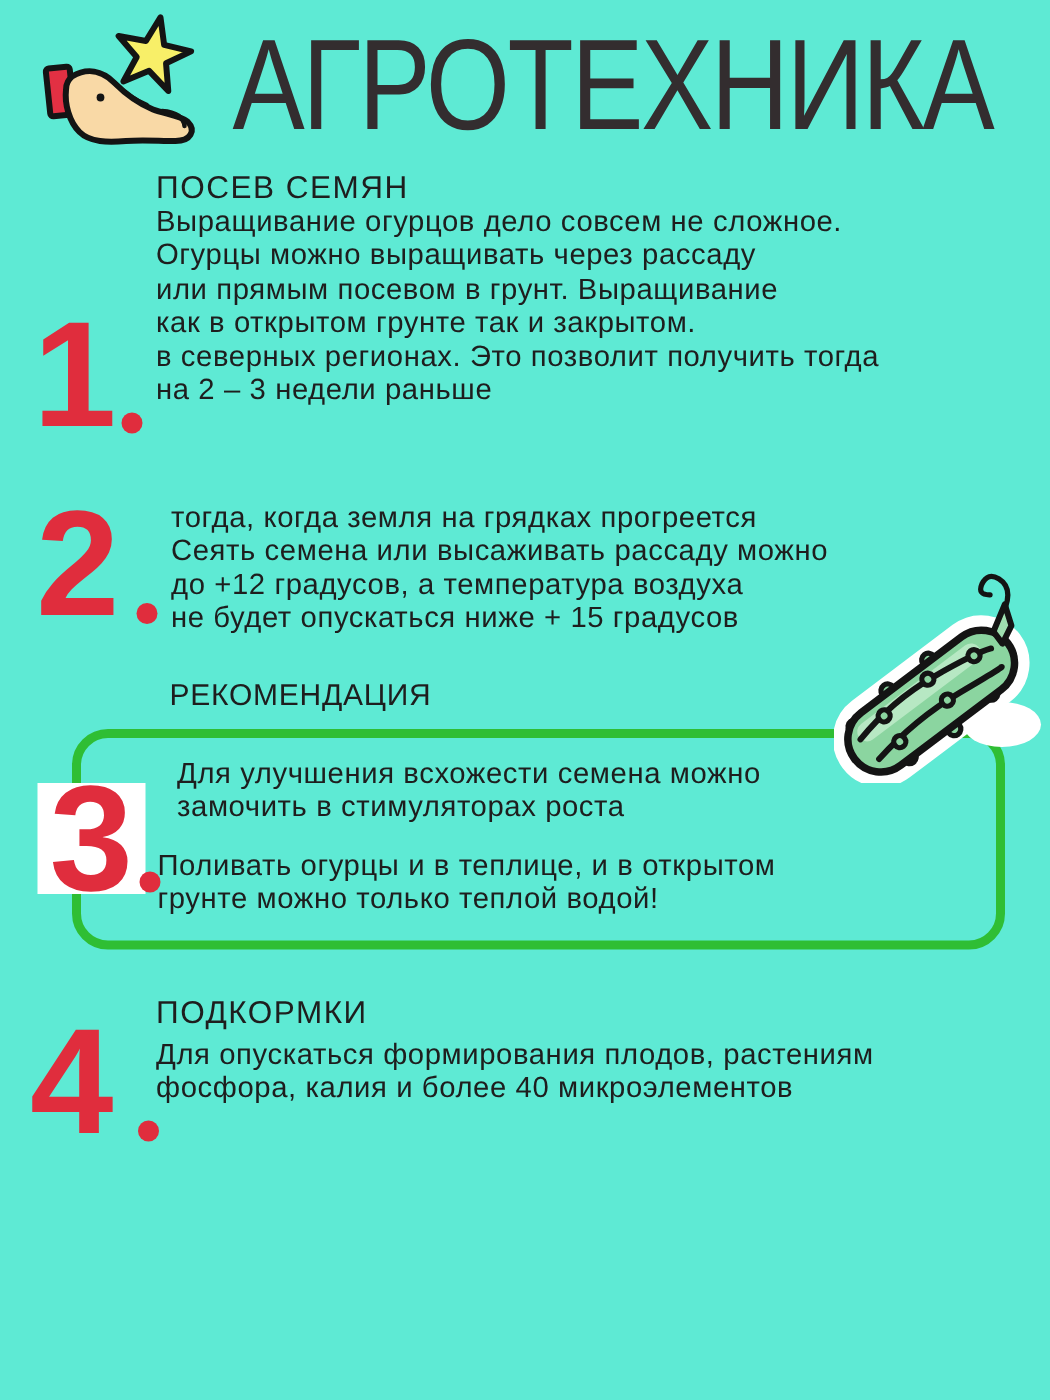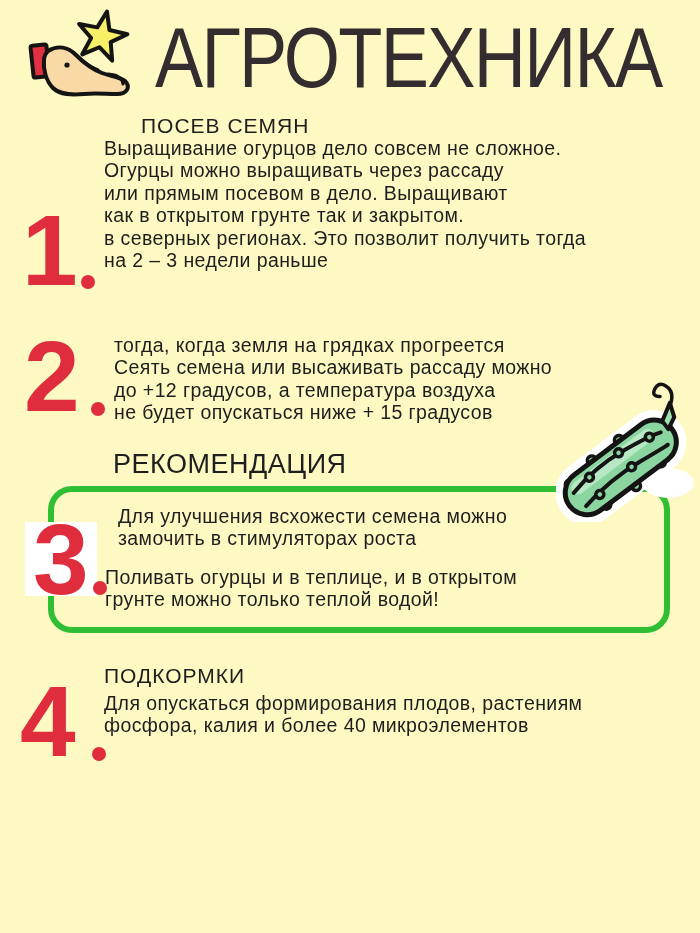--- a/index.html
+++ b/index.html
@@ -5,21 +5,21 @@
   :root{
     --red:#e02d3d;
     --green:#2fbe34;
     --text:#1e1e1e;
     --title:#332d2f;
   }
   html,body{margin:0;padding:0;background:#ffffff;}
   #poster{
     position:relative;
     width:700px;height:933px;
-    background:#fef9c3;
+    background:#5eead4;
     overflow:hidden;
     font-family:"Liberation Sans", sans-serif;
     color:var(--text);
   }
   .abs{position:absolute;}
   .page-title{
     left:155px;top:14px;
     font-size:86px;line-height:1;
     letter-spacing:-2px;
     color:var(--title);
@@ -29,21 +29,21 @@
     font-weight:normal;
   }
   .sec-heading{
     font-size:21px;
     letter-spacing:1px;
     line-height:24px;
     color:var(--text);
     white-space:nowrap;
   }
   .rec-heading{
-    font-size:27px;
+    font-size:20px;
     letter-spacing:0.5px;
   }
   .body-text .line{
     font-size:19.5px;
     line-height:22.4px;
     letter-spacing:0.4px;
     white-space:pre;
   }
   .step-num{
     font-size:100px;
@@ -95,25 +95,25 @@
       <path d="M66,50 Q76,60 88,65" fill="none" stroke="#141414" stroke-width="3" stroke-linecap="round"></path>
       <path d="M98,69 Q112,70 113,79" fill="none" stroke="#141414" stroke-width="3" stroke-linecap="round"></path>
       <circle cx="57" cy="60" r="2.6" fill="#141414"></circle>
     </g>
   </svg>
 
   <div class="abs page-title">АГРОТЕХНИКА</div>
 
   <div class="abs step-num" style="left:22px;top:200px;">1</div>
   <div class="abs num-dot" style="left:81px;top:275px;"></div>
-  <div class="abs sec-heading" style="left:104px;top:114px;margin-left:37px;">ПОСЕВ СЕМЯН</div>
+  <div class="abs sec-heading" style="left:104px;top:114px;">ПОСЕВ СЕМЯН</div>
   <div class="abs body-text" style="left:104px;top:137px;">
       <div class="line">Выращивание огурцов дело совсем не сложное.</div>
       <div class="line">Огурцы можно выращивать через рассаду</div>
-      <div class="line">или прямым посевом в дело. Выращивают</div>
+      <div class="line">или прямым посевом в грунт. Выращивание</div>
       <div class="line">как в открытом грунте так и закрытом.</div>
       <div class="line">в северных регионах. Это позволит получить тогда</div>
       <div class="line">на 2 – 3 недели раньше</div>
     </div>
 
   <div class="abs step-num" style="left:24px;top:326px;">2</div>
   <div class="abs num-dot" style="left:91px;top:402px;"></div>
   <div class="abs body-text" style="left:114px;top:334px;">
       <div class="line">тогда, когда земля на грядках прогреется</div>
       <div class="line">Сеять семена или высаживать рассаду можно</div>

